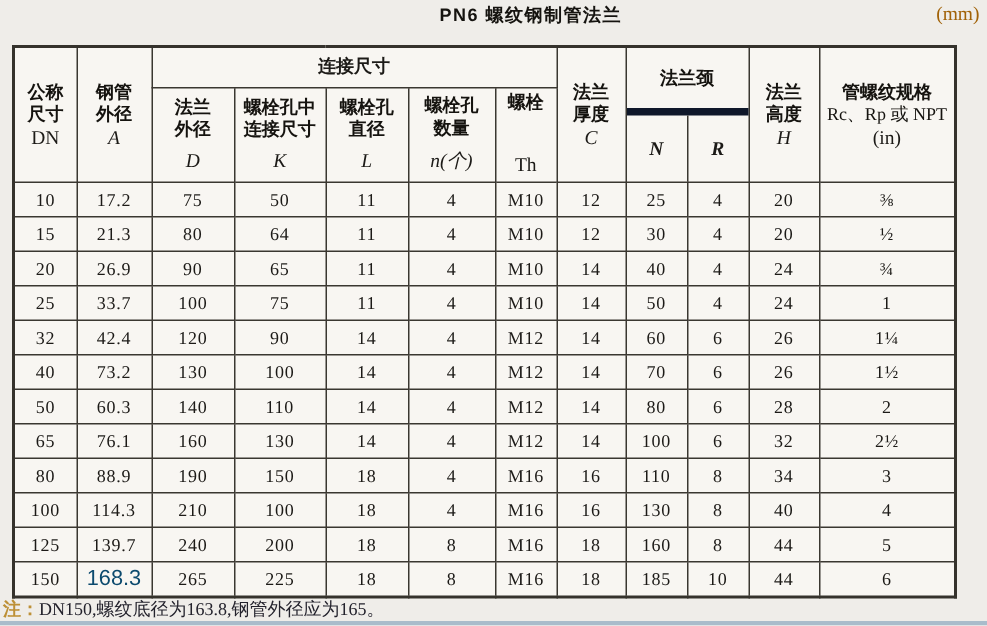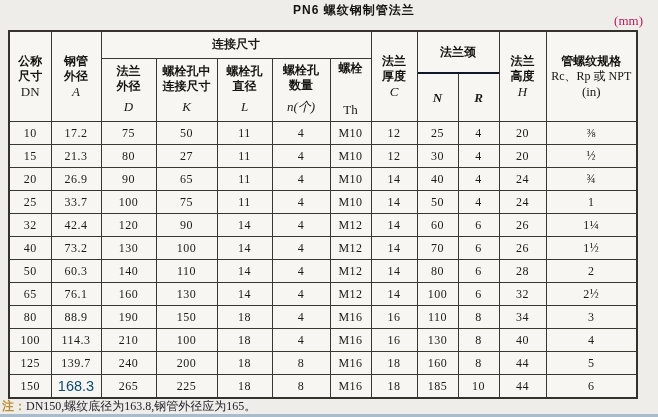--- a/index.html
+++ b/index.html
@@ -8,22 +8,22 @@
     background:#efede9;
     font-family:"Liberation Serif", serif;
   }
   .page-title{
     position:absolute;left:293px;top:2px;
     font-family:"Liberation Sans", sans-serif;
     font-weight:bold;font-size:12px;color:#15130f;letter-spacing:1px;
     white-space:nowrap;
   }
   .unit-label{
-    position:absolute;right:15px;top:1px;
-    font-size:13px;color:#be185d;margin-top:12px;
+    position:absolute;right:5px;top:1px;
+    font-size:13px;color:#a16207;
   }
   table.flange{
     position:absolute;left:8px;top:30px;
     width:628px;table-layout:fixed;border-collapse:collapse;
     background:#f8f6f2;
     border:2px solid #35322c;
   }
   table.flange th, table.flange td{
     border:1px solid #3a3731;
     padding:0;text-align:center;vertical-align:middle;
@@ -45,21 +45,21 @@
   .hd.short .sym{margin-top:5px;}
   .sym.italic{font-style:italic;}
   th.group-hd{
     font-family:"Liberation Sans", sans-serif;
     font-weight:bold;font-size:12px;color:#15130f;
   }
   th.neck-cell{padding:0;}
   .neck{height:89px;display:flex;flex-direction:column;}
   .neck-label{
     height:40px;flex:0 0 40px;display:flex;align-items:center;justify-content:center;
-    border-bottom:2px solid #0f172a;
+    border-bottom:5px solid #0f172a;
     font-family:"Liberation Sans", sans-serif;font-weight:bold;font-size:12px;color:#15130f;
   }
   .neck-split{flex:1;display:flex;}
   .neck-half{
     flex:1;display:flex;align-items:center;justify-content:center;
     font-style:italic;font-size:13px;
   }
   .neck-half.first{border-right:1px solid #3a3731;}
   tbody td{
     height:22px;font-size:12px;letter-spacing:0.5px;
@@ -221,21 +221,21 @@
         <td>12</td>
         <td>25</td>
         <td>4</td>
         <td>20</td>
         <td>⅜</td>
       </tr>
       <tr>
         <td>15</td>
         <td>21.3</td>
         <td>80</td>
-        <td>27</td>
+        <td>64</td>
         <td>11</td>
         <td>4</td>
         <td>M10</td>
         <td>12</td>
         <td>30</td>
         <td>4</td>
         <td>20</td>
         <td>½</td>
       </tr>
       <tr>

